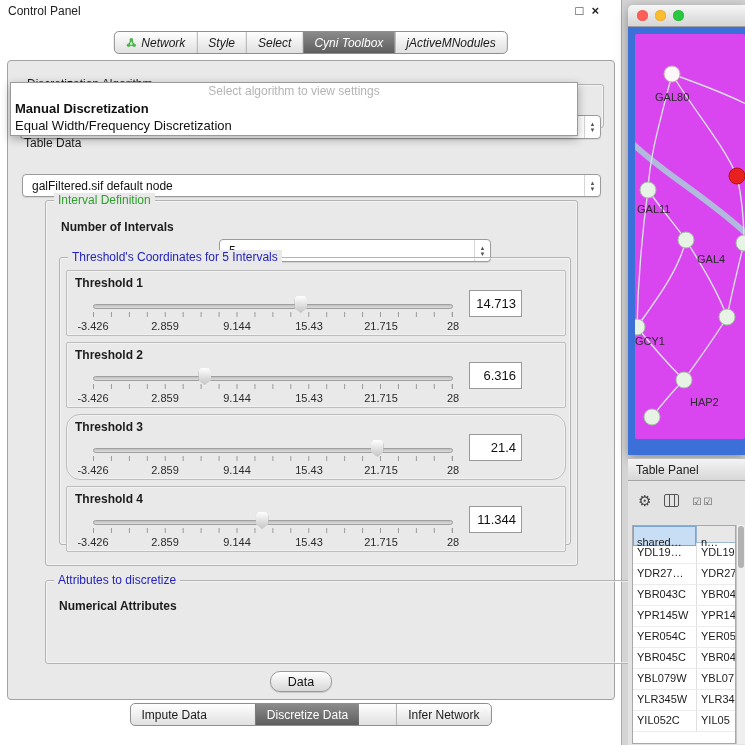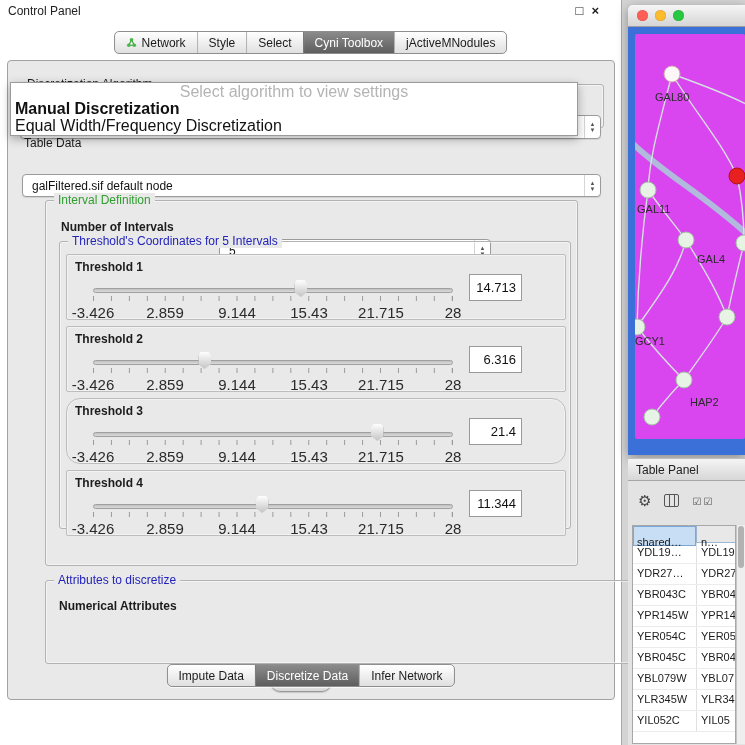--- a/index.html
+++ b/index.html
@@ -11,60 +11,60 @@
   .control-panel{position:absolute;left:0;top:0;width:622px;height:745px;background:#ffffff;border-right:1px solid #a8a8a8;}
   .cp-titlebar{position:absolute;left:0;top:0;width:100%;height:22px;display:flex;align-items:center;padding:0 8px;}
   .cp-title{font-size:12px;color:#222;}
   .winbtns{margin-left:auto;margin-right:14px;display:flex;gap:8px;color:#222;font-size:13px;font-weight:bold;}
   .winbtn{line-height:14px;cursor:default;}
 
   .seg-bar{position:absolute;display:flex;border:1px solid #8e8e8e;border-radius:5px;background:linear-gradient(#ffffff,#e0e0e0);height:23px;overflow:hidden;box-shadow:0 1px 0 rgba(255,255,255,.7);}
   .seg{display:flex;align-items:center;gap:5px;padding:0 11px;font-size:12px;color:#1a1a1a;border-left:1px solid #b2b2b2;white-space:nowrap;}
   .seg:first-child{border-left:none;}
   .seg.sel{background:linear-gradient(#8b8b8b,#5e5e5e);color:#fff;border-left-color:#777;}
-  #top-tabs{left:50%;top:31px;transform:translateX(-50%);}
-  #bottom-tabs{left:50%;top:664px;transform:translateX(-50%);}
+  #top-tabs{left:50%;top:31px;transform:translateX(-50%);font-style:italic;}
+  #bottom-tabs{left:50%;top:703px;transform:translateX(-50%);gap:37px;}
   .net-glyph{display:inline-flex;align-items:center;}
 
   .inner-panel{position:absolute;left:7px;top:60px;width:608px;height:640px;border:1px solid #a2a2a2;border-radius:4px;background:#e9e9e9;}
 
   .groupbox{position:absolute;border:1px solid #b3b3b3;border-radius:3px;box-shadow:inset 0 0 0 1px rgba(255,255,255,.5);}
   .legend{position:absolute;top:-8px;left:8px;background:#e9e9e9;padding:0 4px;font-size:12px;white-space:nowrap;}
   .legend.green{color:#2f9e2f;}
   .legend.blue{color:#2323bb;}
   .legend.dark{color:#1c1c1c;}
 
   .algo-group{left:14px;top:84px;width:590px;height:44px;}
   .combo{position:absolute;background:#fff;border:1px solid #9b9b9b;border-radius:4px;display:flex;align-items:center;font-size:12px;color:#111;padding-left:9px;box-shadow:0 1px 1px rgba(0,0,0,.1);margin-top:23px;}
   .combo .stepper{margin-left:auto;width:16px;height:100%;display:flex;flex-direction:column;align-items:center;justify-content:center;color:#555;border-left:1px solid #d6d6d6;}
   .combo .stepper i{font-style:normal;font-size:6px;line-height:6px;}
   .algo-combo{left:20px;top:92px;width:581px;height:24px;}
 
   .popup{position:absolute;left:10px;top:82px;width:568px;height:54px;background:#fff;border:1px solid #9a9a9a;box-shadow:0 3px 9px rgba(0,0,0,.3);z-index:50;}
-  .popup-placeholder{height:17px;text-align:center;color:#b4b4b4;font-size:16px;line-height:17px;}
-  .algo-option{font-size:16px;color:#111;padding:0 4px;line-height:17px;}
+  .popup-placeholder{height:17px;text-align:center;color:#b4b4b4;font-size:12px;line-height:17px;}
+  .algo-option{font-size:13px;color:#111;padding:0 4px;line-height:17px;}
   .algo-option.first{font-weight:bold;}
 
   .label{position:absolute;font-size:12px;color:#1c1c1c;}
   .bold{font-weight:bold;}
   .table-data-label{left:24px;top:136px;}
   .table-data-combo{left:22px;top:151px;width:579px;height:23px;}
 
   .interval-group{left:45px;top:200px;width:533px;height:366px;}
   .num-label{left:15px;top:19px;}
   .num-combo{left:173px;top:15px;width:272px;height:23px;}
-  .thr-group{left:13px;top:40px;width:512px;height:288px;text-decoration:underline;}
+  .thr-group{left:13px;top:56px;width:512px;height:288px;text-decoration:underline;}
 
   .th-panel{position:absolute;left:6px;width:500px;height:66px;border:1px solid #bdbdbd;border-radius:2px;background:#e9e9e9;box-shadow:inset 0 0 0 1px rgba(255,255,255,.4);}
   .th-label{position:absolute;left:8px;top:5px;font-size:12px;font-weight:bold;color:#1c1c1c;}
   .slider{position:absolute;left:26px;top:24px;width:360px;height:40px;}
   .sl-track{position:absolute;left:0;right:0;top:9px;height:5px;background:linear-gradient(#bfbfbf,#dcdcdc);border:1px solid #9f9f9f;border-radius:3px;}
   .sl-ticks{position:absolute;left:0;right:0;top:17px;height:5px;background-image:linear-gradient(90deg,#9a9a9a 1px,transparent 1px);background-size:5% 100%;border-right:1px solid #9a9a9a;}
   .sl-labels{position:absolute;left:0;right:0;top:25px;height:12px;}
-  .sl-label{position:absolute;transform:translateX(-50%);font-size:15px;color:#2a2a2a;white-space:nowrap;}
+  .sl-label{position:absolute;transform:translateX(-50%);font-size:11px;color:#2a2a2a;white-space:nowrap;}
   .sl-thumb{position:absolute;top:1px;width:13px;height:17px;transform:translateX(-50%);background:linear-gradient(#fefefe,#c4c4c4);clip-path:polygon(50% 100%,0 70%,0 22%,20% 0,80% 0,100% 22%,100% 70%);filter:drop-shadow(0 0 0.7px #777);}
   .val-box{position:absolute;left:402px;top:19px;width:53px;height:27px;background:#fff;border:1px solid #999;display:flex;align-items:center;justify-content:flex-end;padding-right:5px;font-size:13px;color:#111;}
 
   .attr-group{left:45px;top:580px;width:609px;height:84px;text-align:right;}
   .attr-subtitle{left:13px;top:18px;}
   .attr-list{position:absolute;left:10px;top:36px;width:505px;height:46px;background:#fff;border:1px solid #9a9a9a;overflow:hidden;}
   .attr-item{font-size:12px;line-height:16px;padding-left:7px;color:#111;white-space:nowrap;}
   .attr-scroll{position:absolute;right:0;top:0;bottom:0;width:13px;background:#f1f1f1;border-left:1px solid #cfcfcf;}
   .attr-thumb{position:absolute;left:1px;top:1px;width:9px;height:18px;background:linear-gradient(90deg,#c9c9c9,#a8a8a8);border-radius:5px;border:1px solid #9a9a9a;}
 

